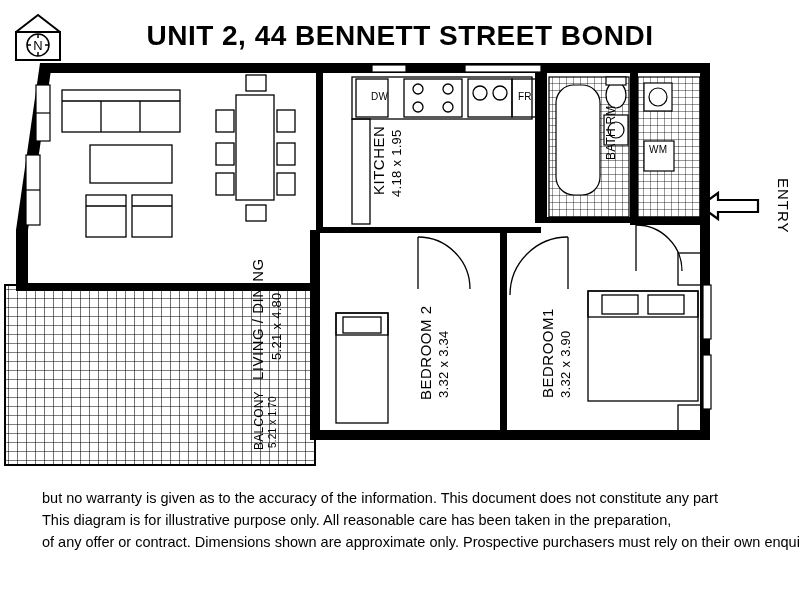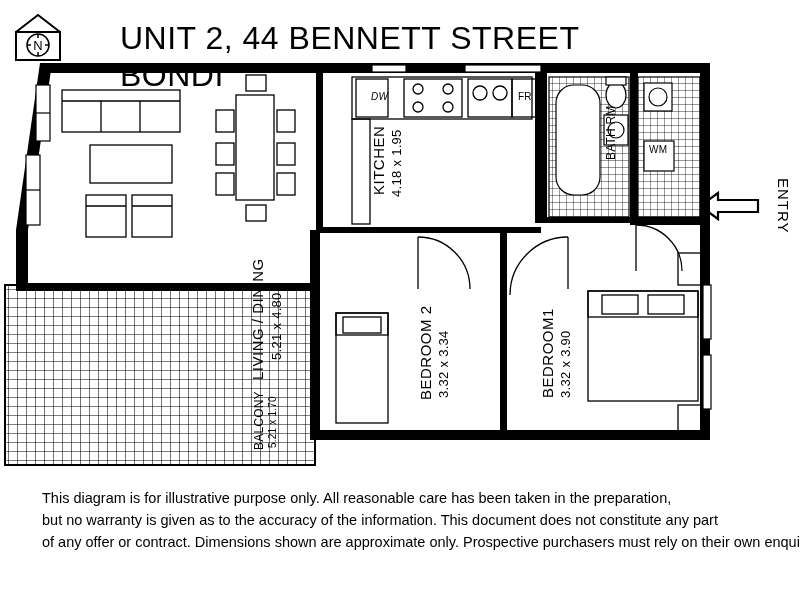--- a/index.html
+++ b/index.html
@@ -20,23 +20,24 @@
     width: 800px;
     height: 600px;
   }
 
   
   .title {
     position: absolute;
     left: 120px;
     top: 20px;
     width: 560px;
-    font-size: 32px;
+    text-align: center;
+    font-size: 28px;
     letter-spacing: 0.5px;
-    font-weight: 400;
+    font-weight: 700;
     font-family: "Liberation Sans", sans-serif;
   }
 
   
   .compass {
     position: absolute;
     left: 12px;
     top: 12px;
     width: 52px;
     height: 52px;
@@ -321,23 +322,23 @@
 
   <div class="rlabel vert lab-name" style="left:418px; top:400px;">BEDROOM 2</div>
   <div class="rlabel vert lab-dim" style="left:437px; top:398px;">3.32 x 3.34</div>
 
   <div class="rlabel vert lab-name" style="left:540px; top:398px;">BEDROOM1</div>
   <div class="rlabel vert lab-dim" style="left:559px; top:398px;">3.32 x 3.90</div>
 
   <div class="rlabel vert lab-small" style="left:253px; top:450px; font-size:12px;">BALCONY</div>
   <div class="rlabel vert lab-small" style="left:268px; top:448px; font-size:10px;">5.21 x 1.70</div>
 
-  <div class="applabel" style="left:371px; top:91px;font-style:italic;">DW</div>
+  <div class="applabel" style="left:371px; top:91px;">DW</div>
   <div class="applabel" style="left:518px; top:91px;">FR</div>
   <div class="applabel" style="left:649px; top:144px;">WM</div>
 
   <div class="disclaimer">
+    <div>but no warranty is given as to the accuracy of the information. This document does not constitute any part</div>
     <div>This diagram is for illustrative purpose only. All reasonable care has been taken in the preparation,</div>
-    <div>but no warranty is given as to the accuracy of the information. This document does not constitute any part</div>
     <div>of any offer or contract. Dimensions shown are approximate only. Prospective purchasers must rely on their own enquiries.</div>
   </div>
 
 </div>
 
 </body></html>

